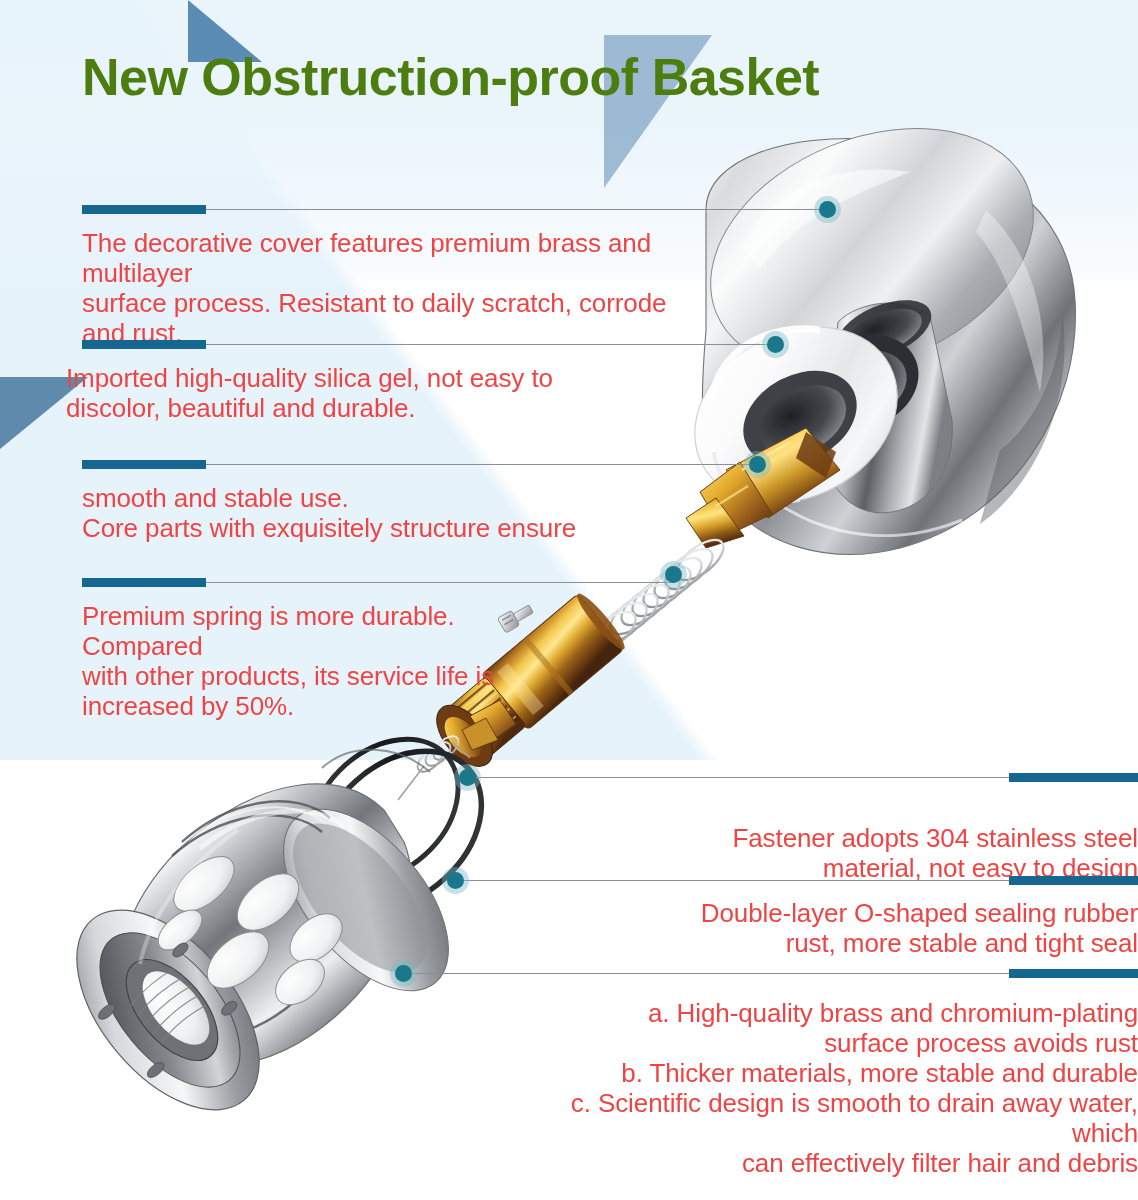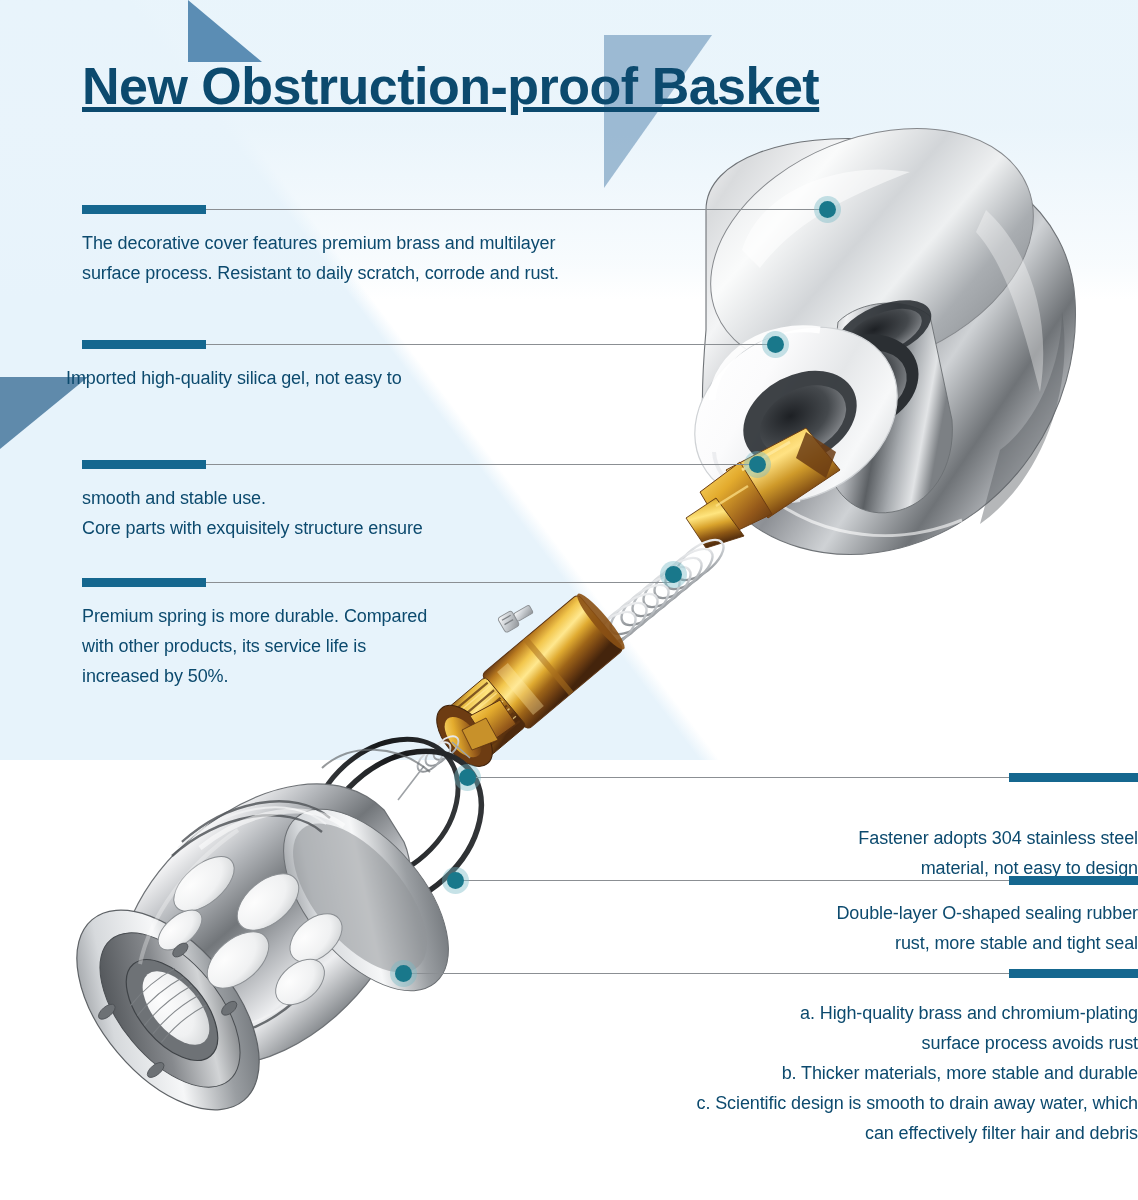--- a/index.html
+++ b/index.html
@@ -39,38 +39,37 @@
   }
   .tri-left{
     left:0px;top:377px;width:88px;height:72px;
     background:#5f8aab;
     clip-path:polygon(0 0,100% 0,100% 100%);
     transform:scaleX(-1) scaleY(1);
   }
 
   
   .title{
-    position:absolute;left:82px;top:55px;width:1000px;
+    position:absolute;left:82px;top:46px;width:1000px;
     font-size:52px;line-height:62px;font-weight:700;
-    letter-spacing:-0.5px;color:#0c4a6e;
+    letter-spacing:-0.5px;color:#4d7c0f;
     white-space:nowrap;
-    text-decoration:underline;
   }
 
   
   .callout{position:absolute;}
   .rule{position:absolute;height:1px;background:#8b8f93;}
   .bar{position:absolute;height:9px;background:#15678f;}
   .dot{
     position:absolute;width:17px;height:17px;border-radius:50%;
     background:#19788b;
     box-shadow:0 0 0 5px rgba(120,185,198,0.42);
   }
   .ctext{
-    position:absolute;color:#0c4a6e;font-size:18px;line-height:30px;
+    position:absolute;color:#ef4444;font-size:26px;line-height:30px;
     letter-spacing:-0.1px;
   }
   .ctext.right{text-align:right;}
 
   
   .art{position:absolute;pointer-events:none;}
   .art svg{display:block;overflow:visible;}
 </style>
 </head>
 <body>
@@ -384,20 +383,21 @@
       <div>surface process. Resistant to daily scratch, corrode and rust.</div>
     </div>
   </div>
 
   <div class="callout">
     <div class="rule" style="left:205px;top:344px;width:570px;"></div>
     <div class="bar" style="left:82px;top:340px;width:124px;"></div>
     <div class="dot" style="left:767px;top:336px;"></div>
     <div class="ctext" style="left:66px;top:363px;width:560px;">
       <div>Imported high-quality silica gel, not easy to</div>
+      <div>discolor, beautiful and durable.</div>
     </div>
   </div>
 
   <div class="callout">
     <div class="rule" style="left:205px;top:464px;width:560px;"></div>
     <div class="bar" style="left:82px;top:460px;width:124px;"></div>
     <div class="dot" style="left:749px;top:456px;"></div>
     <div class="ctext" style="left:82px;top:483px;width:560px;">
       <div>smooth and stable use.</div>
       <div>Core parts with exquisitely structure ensure</div>

